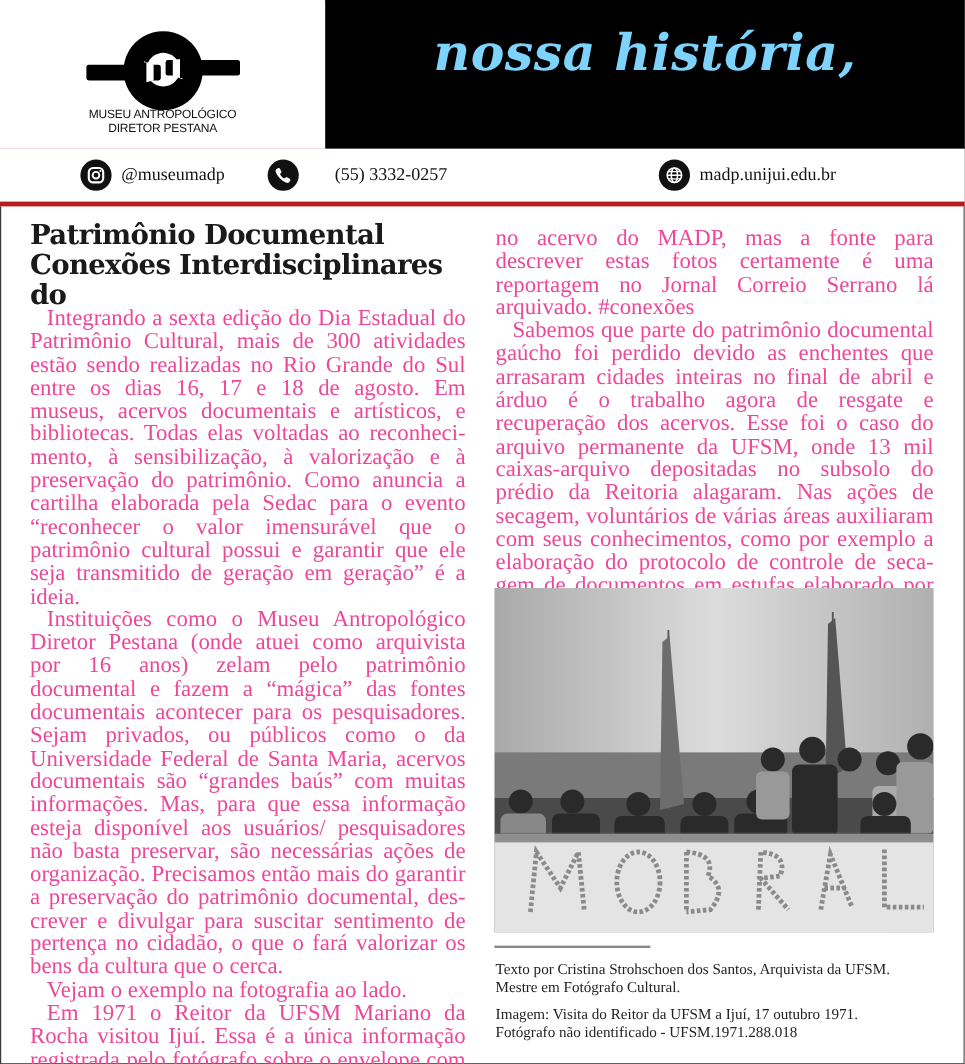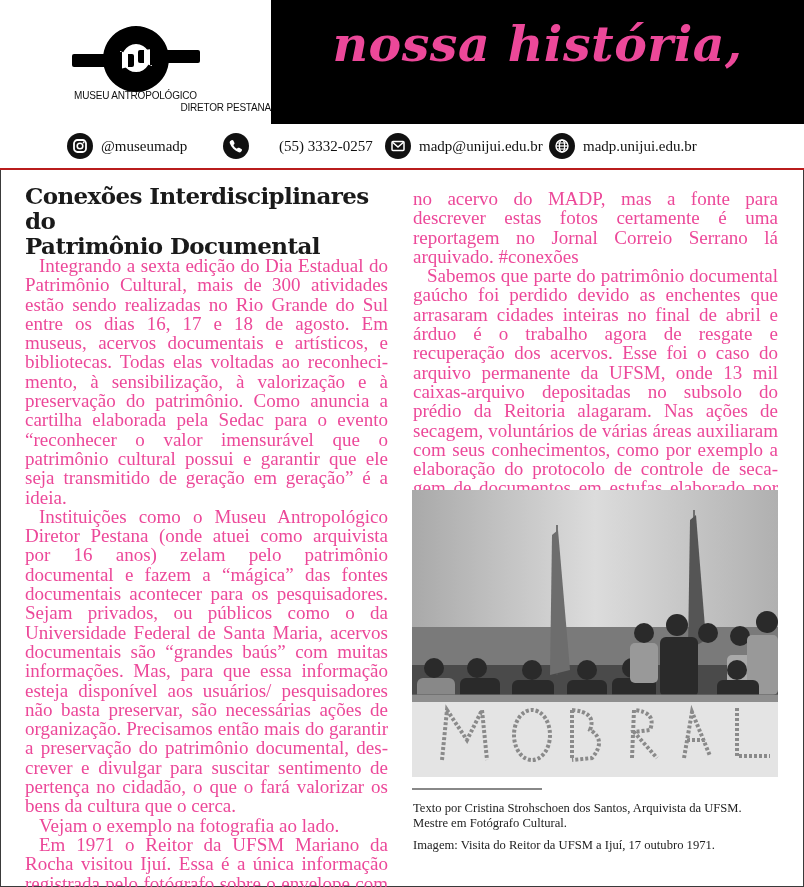--- a/index.html
+++ b/index.html
@@ -3,25 +3,25 @@
 <meta charset="utf-8">
 <style>
   html, body { margin: 0; padding: 0; background: #ffffff; }
   body { width: 804px; height: 887px; position: relative; overflow: hidden; font-family: "Liberation Serif", "DejaVu Serif", serif; color: #1a1a1a; }
   .frame { position: absolute; left: 0; top: 0; width: 802px; height: 885px; border: 1px solid #3a3a3a; }
   
   .logo-box { position: absolute; left: 0; top: 0; width: 271px; height: 124px; background: #fff; border-bottom: 2px solid #b91c1c; }
   .logo-svg { position: absolute; left: 68px; top: 24px; width: 136px; height: 68px; }
   .logo-text { position: absolute; left: 0; width: 271px; text-align: center; font-family: "Liberation Sans", "DejaVu Sans", sans-serif; font-size: 10px; letter-spacing: -0.2px; color: #111; line-height: 11px; }
   .logo-l1 { top: 90px; }
-  .logo-l2 { top: 102px; text-align: right; }
+  .logo-l2 { top: 102px; }
   .banner { position: absolute; left: 271px; top: 0; width: 533px; height: 124px; background: #000; }
-  .banner-title { position: absolute; left: 0; right: 0; top: 22px; text-align: center; color: #ec4899; font-family: "DejaVu Serif", "Liberation Serif", serif; font-style: italic; font-weight: bold; font-size: 49px; line-height: 44px; letter-spacing: 0.5px; }
+  .banner-title { position: absolute; left: 0; right: 0; top: 22px; text-align: center; color: #7dd3fc; font-family: "DejaVu Serif", "Liberation Serif", serif; font-style: italic; font-weight: bold; font-size: 42px; line-height: 44px; letter-spacing: 0.5px; }
   
-  .contact-bar { position: absolute; left: 0; top: 124px; width: 804px; height: 44px; border-bottom: 2px solid #b91c1c; background: #fff; }
+  .contact-bar { position: absolute; left: 0; top: 124px; width: 804px; height: 44px; border-bottom: 4px solid #b91c1c; background: #fff; }
   .contact { position: absolute; top: 9px; height: 26px; display: flex; align-items: center; }
   .contact .ic { width: 26px; height: 26px; border-radius: 50%; background: #111; display: flex; align-items: center; justify-content: center; margin-right: 8px; }
   .contact .ic svg { width: 16px; height: 16px; }
   .contact .txt { font-family: "Liberation Serif", serif; font-size: 15px; color: #111; }
   .c-ig { left: 67px; }
   .c-ph { left: 223px; gap: 22px; }
   .c-em { left: 385px; }
   .c-web { left: 549px; }
   
   .title { position: absolute; left: 25px; top: 183px; width: 365px; font-family: "DejaVu Serif", "Liberation Serif", serif; font-weight: bold; font-size: 23px; line-height: 25px; color: #1a1a1a; letter-spacing: -0.6px; }
@@ -79,46 +79,37 @@
     <span class="txt">@museumadp</span>
   </div>
   <div class="contact c-ph">
     <span class="ic">
       <svg viewBox="0 0 16 16">
           <path d="M3.5 2.2 C4.2 1.8 5 2 5.3 2.6 L6.4 4.8 C6.7 5.4 6.5 6 6 6.4 L5.3 7 C5.9 8.5 7.3 10 8.9 10.8 L9.6 10.1 C10 9.6 10.7 9.5 11.2 9.8 L13.4 11 C14 11.3 14.2 12.1 13.8 12.7 L13 13.8 C12.5 14.4 11.6 14.6 10.8 14.3 C6.7 12.7 3.4 9.4 1.8 5.3 C1.5 4.5 1.7 3.6 2.3 3.1 Z" fill="#fff"></path>
         </svg>
     </span>
     <span class="txt">(55) 3332-0257</span>
   </div>
-  <div class="contact c-em">
-    <span class="ic">
-      <svg viewBox="0 0 16 16">
-          <rect x="2" y="3.5" width="12" height="9" rx="1" fill="none" stroke="#fff" stroke-width="1.5"></rect>
-          <path d="M2.5 4.2 L8 9 L13.5 4.2" fill="none" stroke="#fff" stroke-width="1.5"></path>
-        </svg>
-    </span>
-    <span class="txt">madp@unijui.edu.br</span>
-  </div>
   <div class="contact c-web">
     <span class="ic">
       <svg viewBox="0 0 16 16">
           <circle cx="8" cy="8" r="6" fill="none" stroke="#fff" stroke-width="1.4"></circle>
           <ellipse cx="8" cy="8" rx="2.6" ry="6" fill="none" stroke="#fff" stroke-width="1.3"></ellipse>
           <line x1="2" y1="8" x2="14" y2="8" stroke="#fff" stroke-width="1.3"></line>
           <line x1="3" y1="5" x2="13" y2="5" stroke="#fff" stroke-width="1.1"></line>
           <line x1="3" y1="11" x2="13" y2="11" stroke="#fff" stroke-width="1.1"></line>
         </svg>
     </span>
     <span class="txt">madp.unijui.edu.br</span>
   </div>
 </div>
 
 <h1 class="title" style="margin:0;">
+  <div>Patrimônio Documental</div>
   <div>Conexões Interdisciplinares do</div>
-  <div>Patrimônio Documental</div>
 </h1>
 
 <div class="col col-left">
   <p>Integrando a sexta edição do Dia Estadual do Patri­mônio Cultural, mais de 300 atividades estão sendo realizadas no Rio Grande do Sul entre os dias 16, 17 e 18 de agosto. Em museus, acervos documentais e ar­tísticos, e bibliotecas. Todas elas voltadas ao reconheci­mento, à sensibilização, à valorização e à preservação do patrimônio. Como anuncia a cartilha elaborada pela Sedac para o evento “reconhecer o valor imensu­rável que o patrimônio cultural possui e garantir que ele seja transmitido de geração em geração” é a ideia.</p>
   <p>Instituições como o Museu Antropológico Diretor Pestana (onde atuei como arquivista por 16 anos) ze­lam pelo patrimônio documental e fazem a “mágica” das fontes documentais acontecer para os pesquisado­res. Sejam privados, ou públicos como o da Universi­dade Federal de Santa Maria, acervos documentais são “grandes baús” com muitas informações. Mas, para que essa informação esteja disponível aos usuários/ pesquisadores não basta preservar, são necessárias ações de organização. Precisamos então mais do ga­rantir a preservação do patrimônio documental, des­crever e divulgar para suscitar sentimento de pertença no cidadão, o que o fará valorizar os bens da cultura que o cerca.</p>
   <p>Vejam o exemplo na fotografia ao lado.</p>
   <p>Em 1971 o Reitor da UFSM Mariano da Rocha vi­sitou Ijuí. Essa é a única informação registrada pelo fotógrafo sobre o envelope com 40 negativos preserva­do no Departamento de Arquivo Geral/UFSM. Após digitalizado, pudemos observar ser um evento do Mobral, mas ainda não sabemos o local, o nome das pessoas... Talvez esses registros imagéticos não existam</p>
 </div>
 
 <div class="col col-right">
@@ -183,14 +174,15 @@
 
 <div class="rule"></div>
 
 <div class="credits">
   <p>
     <span>Texto por Cristina Strohschoen dos Santos, Arquivista da UFSM.</span><br>
     <span>Mestre em Fotógrafo Cultural.</span>
   </p>
   <p>
     <span>Imagem: Visita do Reitor da UFSM a Ijuí, 17 outubro 1971.</span><br>
+    <span>Fotógrafo não identificado - UFSM.1971.288.018</span>
   </p>
 </div>
 
 </body></html>

